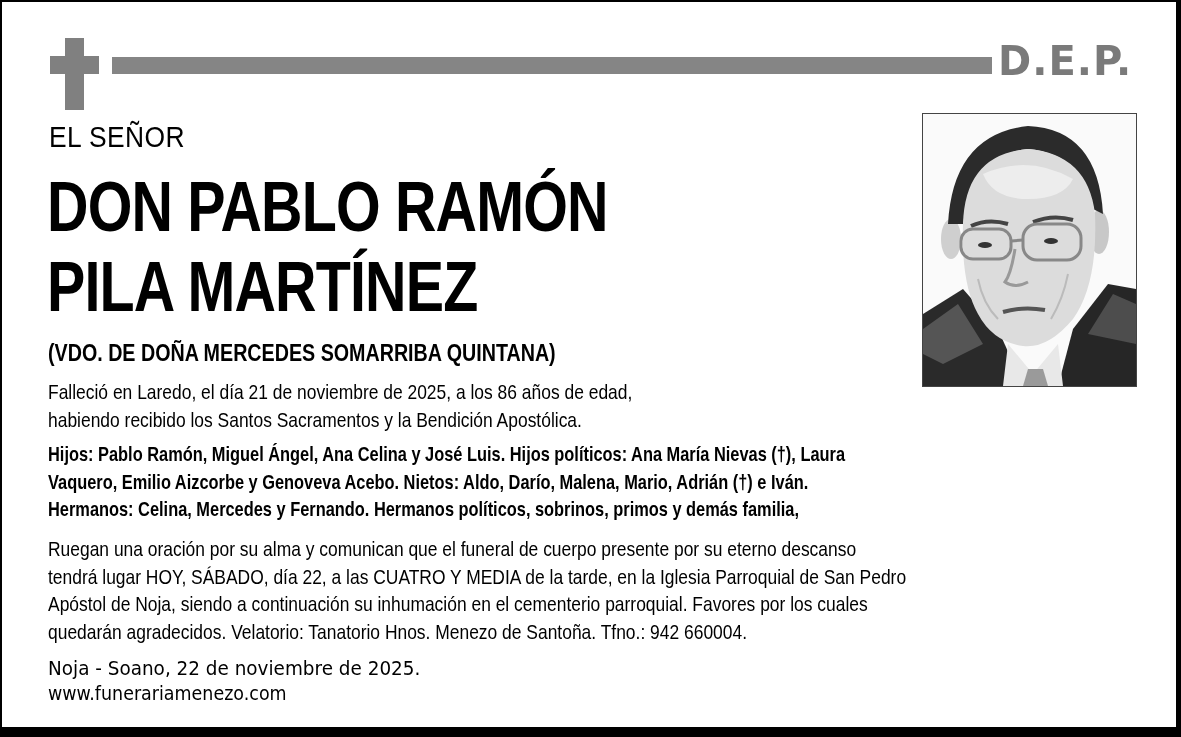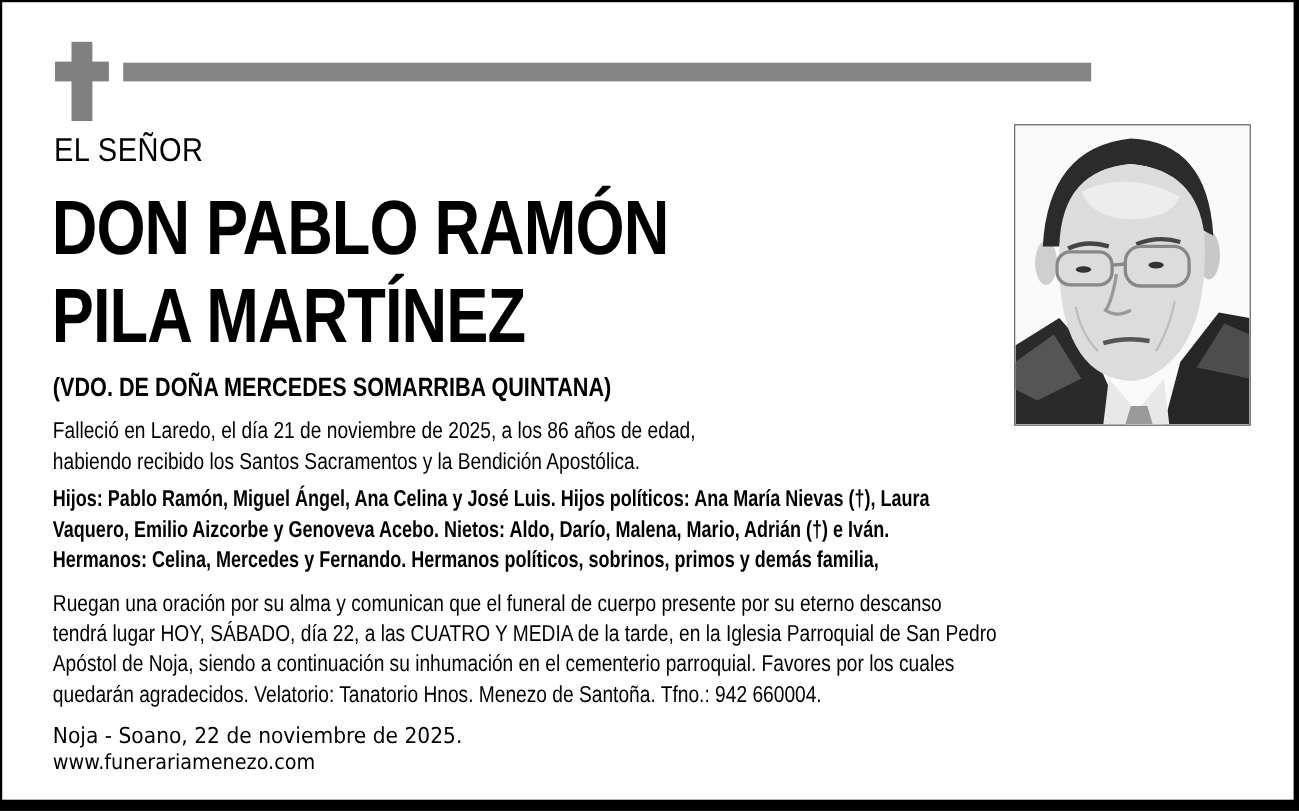--- a/index.html
+++ b/index.html
@@ -53,20 +53,21 @@
 </head>
 <body>
 
 <div class="sheet">
 
   <div>
     <div class="cross-v"></div>
     <div class="cross-h"></div>
   </div>
   <div class="rule"></div>
+  <div class="dep">D.E.P.</div>
 
   <div class="el-senor">EL SEÑOR</div>
   <div class="name l1">DON PABLO RAMÓN</div>
   <div class="name l2">PILA MARTÍNEZ</div>
   <div class="widow">(VDO. DE DOÑA MERCEDES SOMARRIBA QUINTANA)</div>
 
   <div class="para p-death">
     <div>Falleció en Laredo, el día 21 de noviembre de 2025, a los 86 años de edad,</div>
     <div>habiendo recibido los Santos Sacramentos y la Bendición Apostólica.</div>
   </div>

